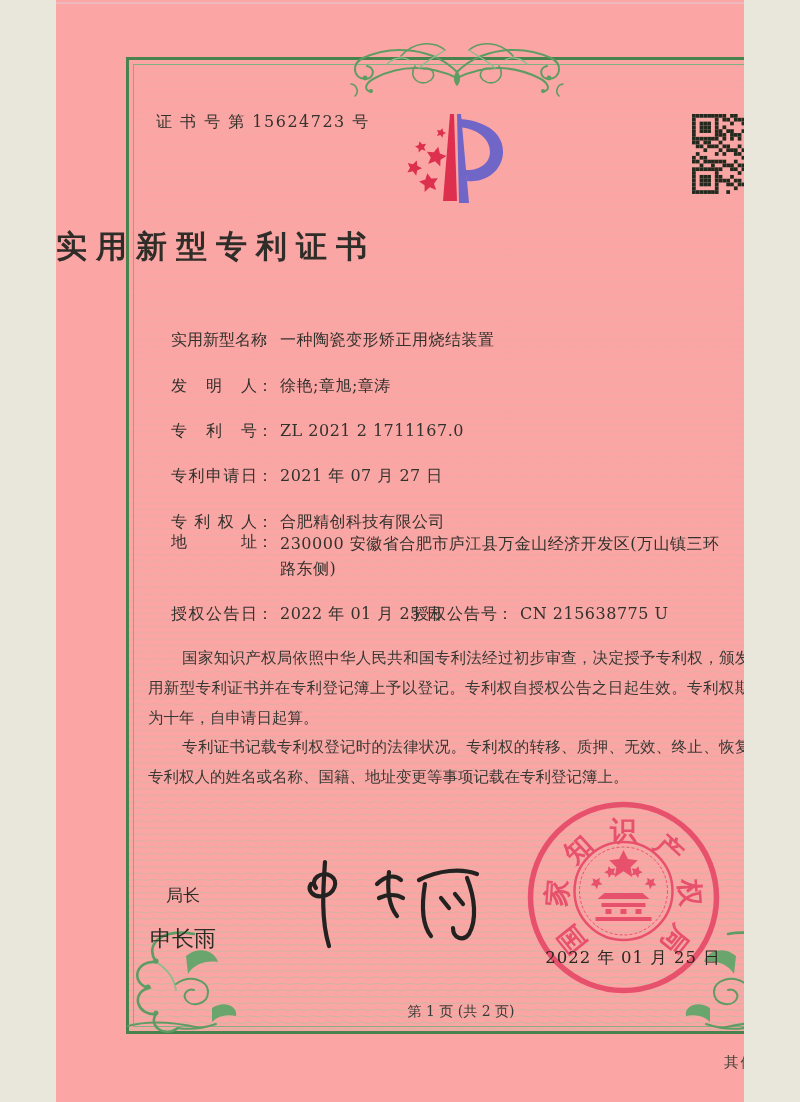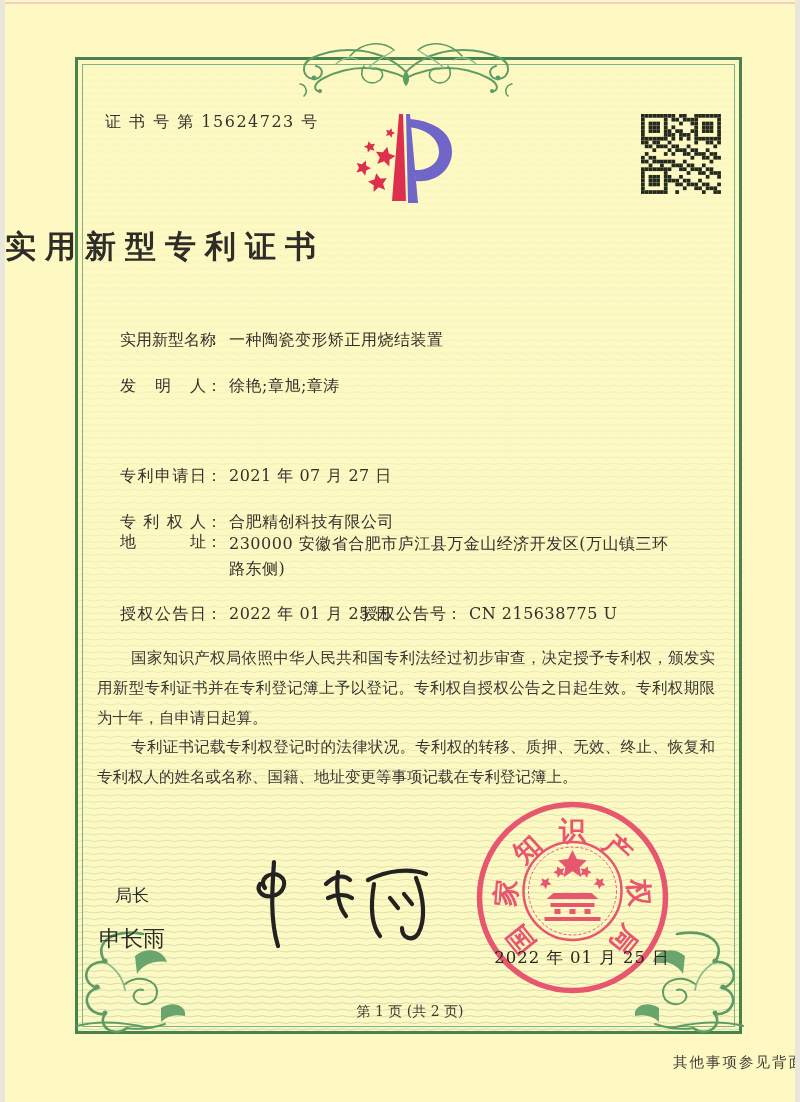--- a/index.html
+++ b/index.html
@@ -2,23 +2,23 @@
 <html><head>
 <meta charset="utf-8">
 <style>
   html,body{margin:0;padding:0;}
   body{
     font-family:"DejaVu Serif","Liberation Serif",serif;
     background:#e9e6dc;
   }
   .page{
     position:relative;
-    width:790px;height:1102px;
+    width:688px;height:1102px;
     margin:0 auto;
-    background:#fef9c3;
+    background:#fca5a5;
     overflow:hidden;
   }
   .scan-top-line{position:absolute;top:2px;left:0;right:0;height:2px;background:#eabfc6;opacity:.75;}
   
   .frame-outer{position:absolute;left:70px;top:57px;width:667px;height:977px;
     border:3px solid #48824d;box-sizing:border-box;}
   .frame-inner{position:absolute;left:4px;top:4px;right:4px;bottom:4px;
     border:1px solid #7fb283;}
   .waves-svg{position:absolute;left:73px;top:60px;pointer-events:none;}
   .orn{position:absolute;pointer-events:none;}
@@ -502,20 +502,23 @@
     </svg>
 
   <div class="doc-title">实用新型专利证书</div>
 
   <div class="field-row" style="top:330px;">
     <span class="f-label">实用新型名称</span><span class="f-colon">：</span><span class="f-value">一种陶瓷变形矫正用烧结装置</span>
   </div>
   <div class="field-row" style="top:376px;">
     <span class="f-label">发明人</span><span class="f-colon">：</span><span class="f-value">徐艳;章旭;章涛</span>
   </div>
+  <div class="field-row" style="top:421px;">
+    <span class="f-label">专利号</span><span class="f-colon">：</span><span class="f-value">ZL 2021 2 1711167.0</span>
+  </div>
   <div class="field-row" style="top:466px;">
     <span class="f-label">专利申请日</span><span class="f-colon">：</span><span class="f-value">2021 年 07 月 27 日</span>
   </div>
   <div class="field-row" style="top:512px;">
     <span class="f-label">专利权人</span><span class="f-colon">：</span><span class="f-value">合肥精创科技有限公司</span>
   </div>
   <div class="field-row" style="top:532px;">
     <span class="f-label">地址</span><span class="f-colon">：</span><span class="f-value f-value-wrap">230000 安徽省合肥市庐江县万金山经济开发区(万山镇三环路东侧)</span>
   </div>
   <div class="field-row" style="top:604px;width:600px;">

